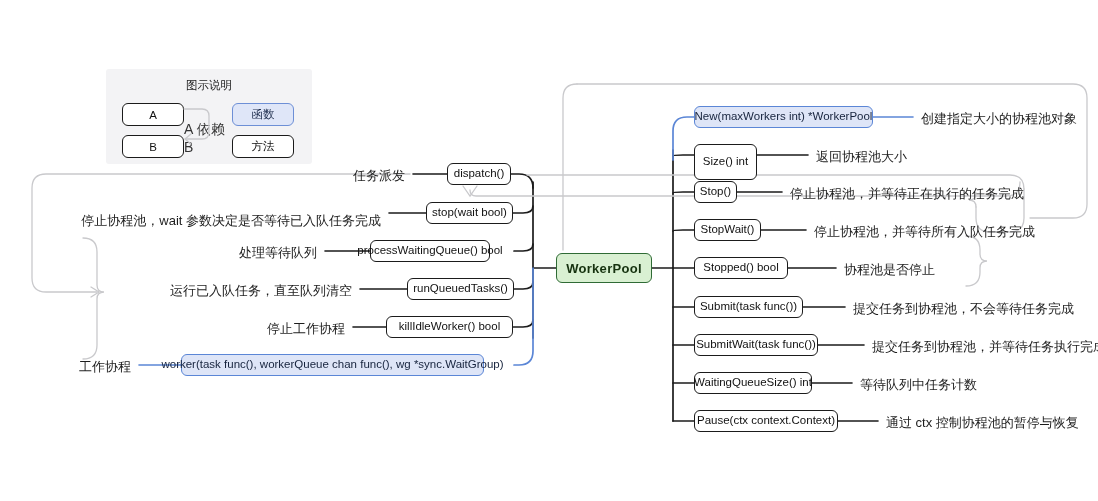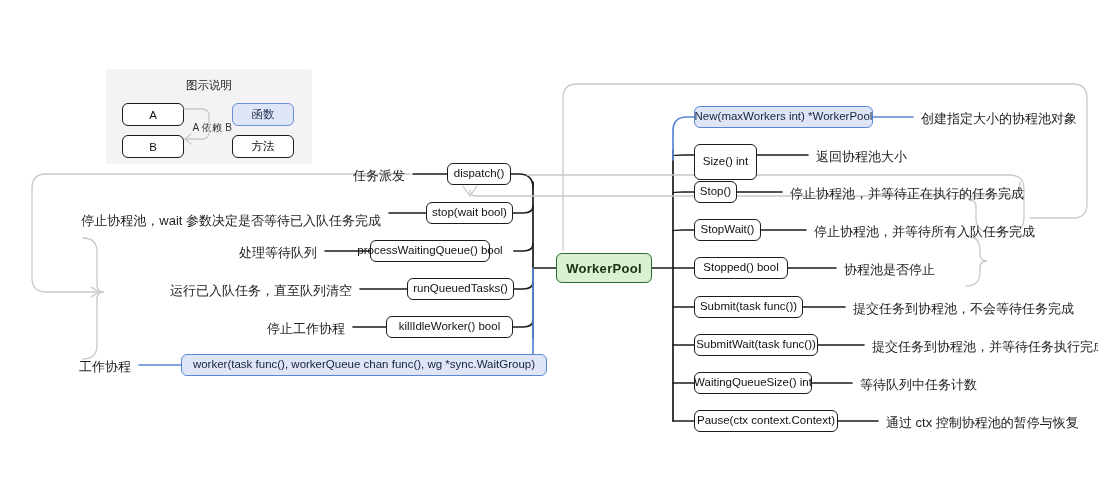--- a/index.html
+++ b/index.html
@@ -27,22 +27,22 @@
     display:flex;align-items:center;justify-content:center;
     border-radius:6px;font-size:11.5px;
   }
   .lg-plain{border:1.6px solid #1b1b1b;background:#ffffff;color:#111;}
   .lg-blue{border:1.6px solid #6d8fd6;background:#dfe6f8;color:#1b2a4a;}
   .lg-a{left:16px;top:34px;width:62px;height:23px;}
   .lg-b{left:16px;top:66px;width:62px;height:23px;}
   .lg-fn{left:126px;top:34px;width:62px;height:23px;}
   .lg-mt{left:126px;top:66px;width:62px;height:23px;}
   .lg-dep{
-    position:absolute;left:78px;top:52px;width:48px;text-align:right;
-    font-size:10px;color:#333;letter-spacing:.2px;
+    position:absolute;left:78px;top:52px;width:48px;text-align:left;
+    font-size:14px;color:#333;letter-spacing:.2px;
   }
 
   
   .node{
     position:absolute;box-sizing:border-box;
     display:flex;align-items:center;justify-content:center;
     white-space:nowrap;border-radius:6px;
     font-size:11.5px;line-height:1;
   }
   .node.black{border:1.7px solid #1b1b1b;background:#ffffff;color:#111111;}
@@ -163,21 +163,21 @@
     </svg>
   </div>
 
   <div class="node root" style="left:556px;top:253px;width:96px;height:30px;">WorkerPool</div>
 
   <div class="node black" style="left:447px;top:163px;width:64px;height:22px;">dispatch()</div>
   <div class="node black" style="left:426px;top:202px;width:87px;height:22px;">stop(wait bool)</div>
   <div class="node black" style="left:370px;top:240px;width:120px;height:22px;">processWaitingQueue() bool</div>
   <div class="node black" style="left:407px;top:278px;width:107px;height:22px;">runQueuedTasks()</div>
   <div class="node black" style="left:386px;top:316px;width:127px;height:22px;">killIdleWorker() bool</div>
-  <div class="node blue" style="left:181px;top:354px;width:366px;height:22px;">worker(task func(), workerQueue chan func(), wg *sync.WaitGroup)</div>
+  <div class="node blue" style="left:181px;top:354px;width:303px;height:22px;">worker(task func(), workerQueue chan func(), wg *sync.WaitGroup)</div>
 
   <div class="lbl r" style="right:693px;top:169px;">任务派发</div>
   <div class="lbl r" style="right:717px;top:208px;margin-top:6px;">停止协程池，wait 参数决定是否等待已入队任务完成</div>
   <div class="lbl r" style="right:781px;top:246px;">处理等待队列</div>
   <div class="lbl r" style="right:746px;top:284px;">运行已入队任务，直至队列清空</div>
   <div class="lbl r" style="right:753px;top:322px;">停止工作协程</div>
   <div class="lbl r" style="right:967px;top:360px;">工作协程</div>
 
   <div class="node blue" style="left:694px;top:106px;width:179px;height:22px;">New(maxWorkers int) *WorkerPool</div>
   <div class="node black" style="left:694px;top:144px;width:63px;height:36px;">Size() int</div>

